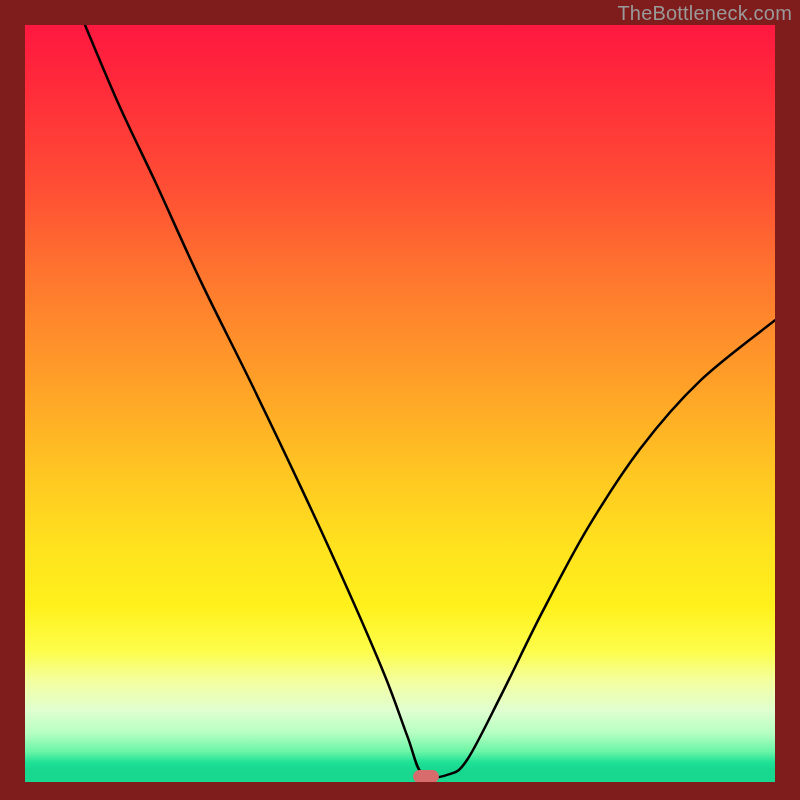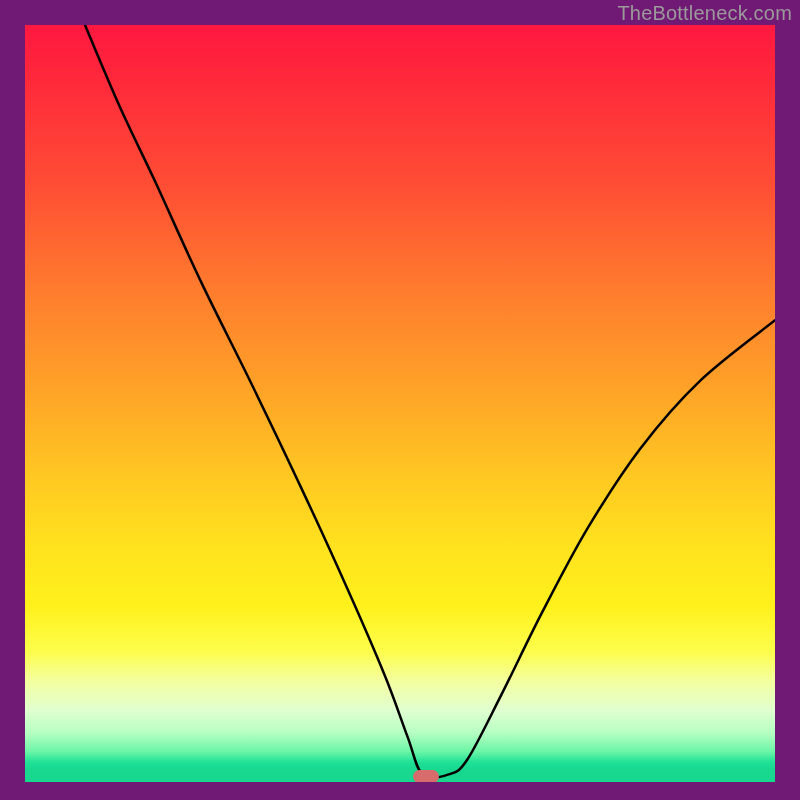--- a/index.html
+++ b/index.html
@@ -8,21 +8,21 @@
     width: 800px;
     height: 800px;
     background: #000;
     overflow: hidden;
     font-family: Arial, Helvetica, sans-serif;
   }
   .stage {
     position: relative;
     width: 800px;
     height: 800px;
-    background: #701a75;
+    background: #7f1d1d;
   }
   .plot {
     position: absolute;
     left: 25px;
     top: 25px;
     width: 750px;
     height: 757px;
     overflow: hidden;
   }
   .gradient-fill {

